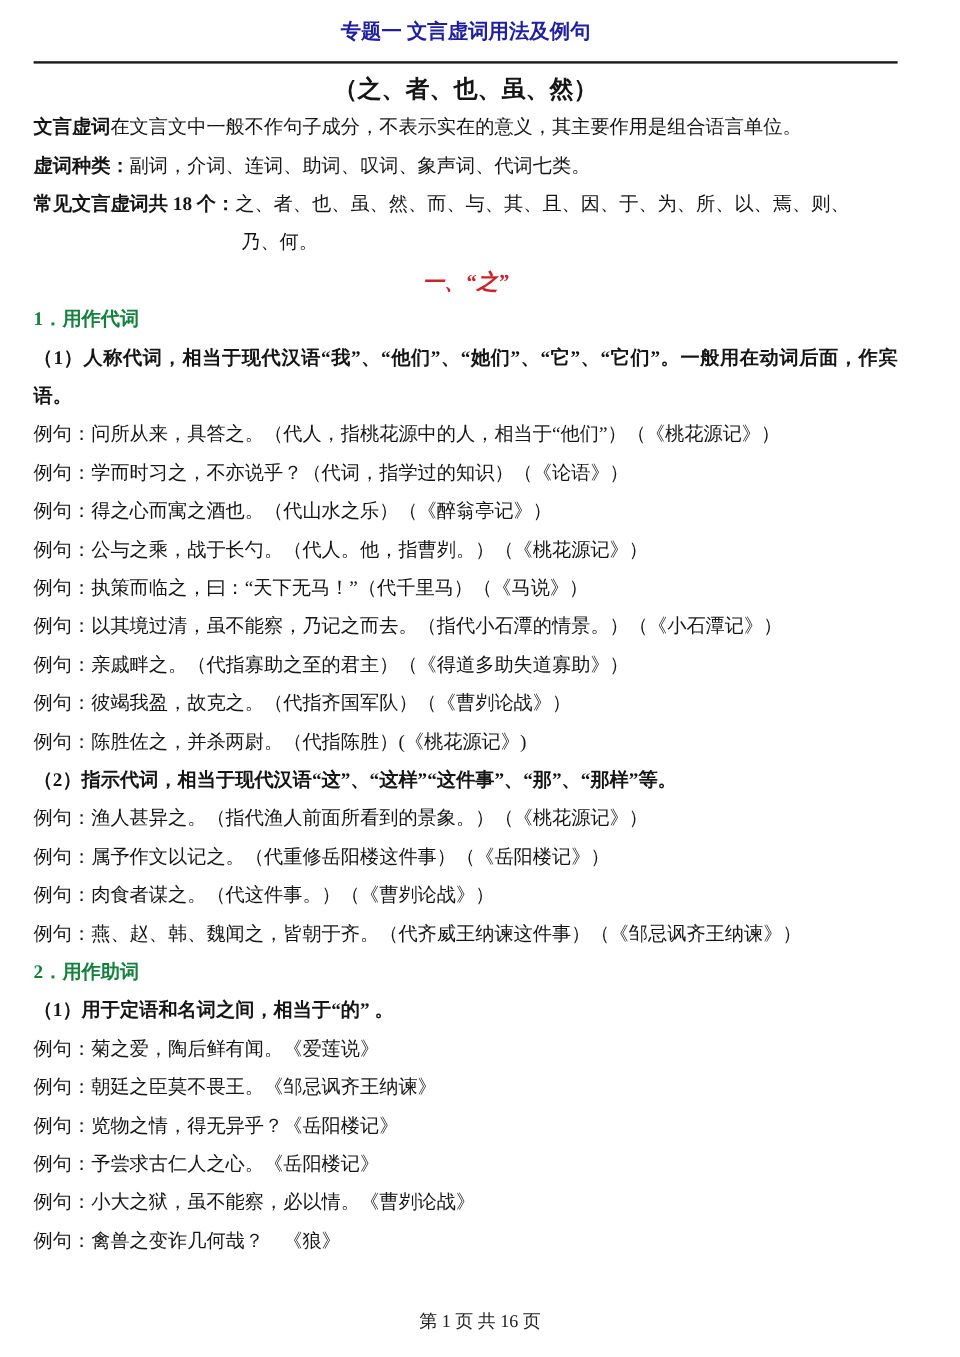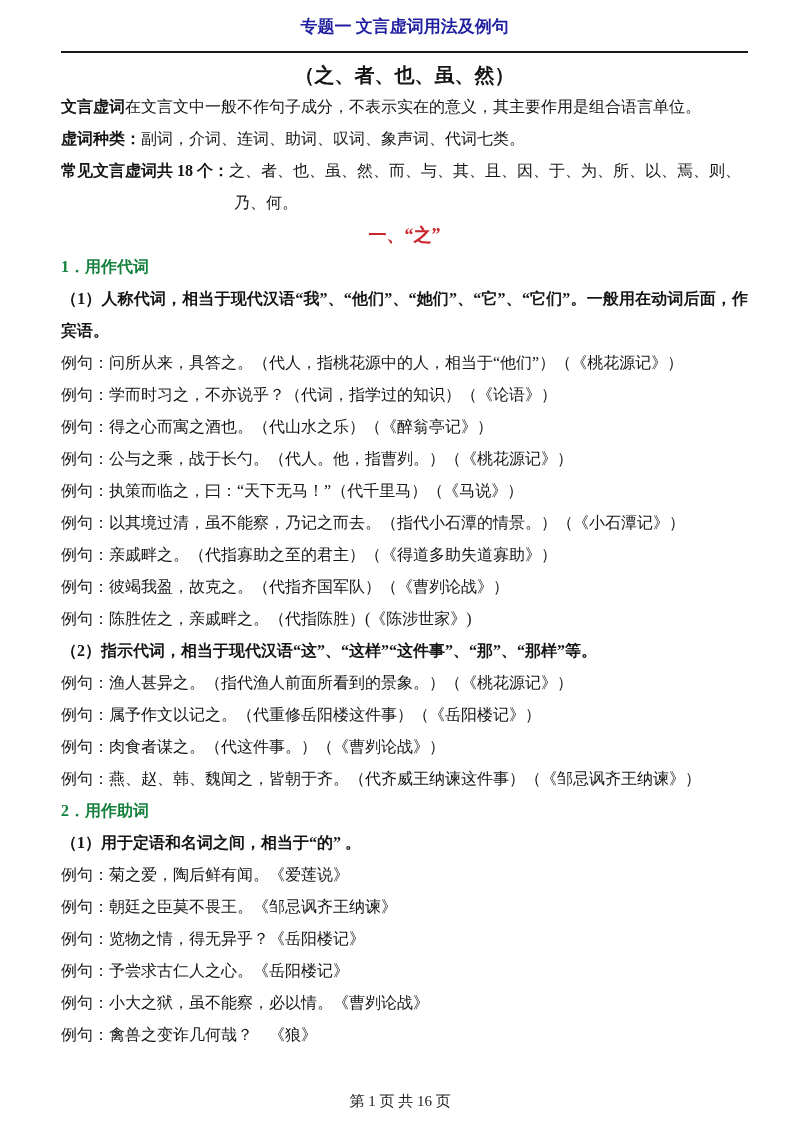--- a/index.html
+++ b/index.html
@@ -5,21 +5,21 @@
   * { margin: 0; padding: 0; box-sizing: border-box; }
   html, body { width: 800px; }
   body {
     height: 1131px;
     background: #ffffff;
     color: #151515;
     font-family: "Liberation Serif", "DejaVu Serif", serif;
     position: relative;
     overflow: hidden;
   }
-  .page { padding: 12px 52px 0 49px; margin-left: 12px; }
+  .page { padding: 12px 52px 0 28px; }
 
   .doc-title {
     text-align: center;
     color: #1f1fa0;
     font-weight: bold;
     font-size: 17px;
     line-height: 30px;
   }
   .header-divider {
     border: none;
@@ -42,20 +42,21 @@
   }
   .b { font-weight: bold; }
   .indent-cont { padding-left: 173px; }
 
   .center-red {
     text-align: center;
     color: #c9252b;
     font-weight: bold;
     font-size: 18px;
     line-height: 32px;
+    font-style: italic;
   }
   .red-head {
     color: #15803d;
     font-weight: bold;
     font-size: 16.5px;
     line-height: 32px;
   }
   .sub-head { font-weight: bold; }
 
   .page-footer {
@@ -90,21 +91,21 @@
   <p class="line sub-head">（1）人称代词，相当于现代汉语“我”、“他们”、“她们”、“它”、“它们”。一般用在动词后面，作宾语。</p>
 
   <p class="line">例句：问所从来，具答之。（代人，指桃花源中的人，相当于“他们”）（《桃花源记》）</p>
   <p class="line">例句：学而时习之，不亦说乎？（代词，指学过的知识）（《论语》）</p>
   <p class="line">例句：得之心而寓之酒也。（代山水之乐）（《醉翁亭记》）</p>
   <p class="line">例句：公与之乘，战于长勺。（代人。他，指曹刿。）（《桃花源记》）</p>
   <p class="line">例句：执策而临之，曰：“天下无马！”（代千里马）（《马说》）</p>
   <p class="line">例句：以其境过清，虽不能察，乃记之而去。（指代小石潭的情景。）（《小石潭记》）</p>
   <p class="line">例句：亲戚畔之。（代指寡助之至的君主）（《得道多助失道寡助》）</p>
   <p class="line">例句：彼竭我盈，故克之。（代指齐国军队）（《曹刿论战》）</p>
-  <p class="line">例句：陈胜佐之，亲戚畔之。（代指陈胜）(《陈涉世家》)</p>
+  <p class="line">例句：陈胜佐之，并杀两尉。（代指陈胜）(《桃花源记》)</p>
 
   <p class="line sub-head">（2）指示代词，相当于现代汉语“这”、“这样”“这件事”、“那”、“那样”等。</p>
 
   <p class="line">例句：渔人甚异之。（指代渔人前面所看到的景象。）（《桃花源记》）</p>
   <p class="line">例句：属予作文以记之。（代重修岳阳楼这件事）（《岳阳楼记》）</p>
   <p class="line">例句：肉食者谋之。（代这件事。）（《曹刿论战》）</p>
   <p class="line">例句：燕、赵、韩、魏闻之，皆朝于齐。（代齐威王纳谏这件事）（《邹忌讽齐王纳谏》）</p>
 
   <p class="line red-head">2．用作助词</p>
 

